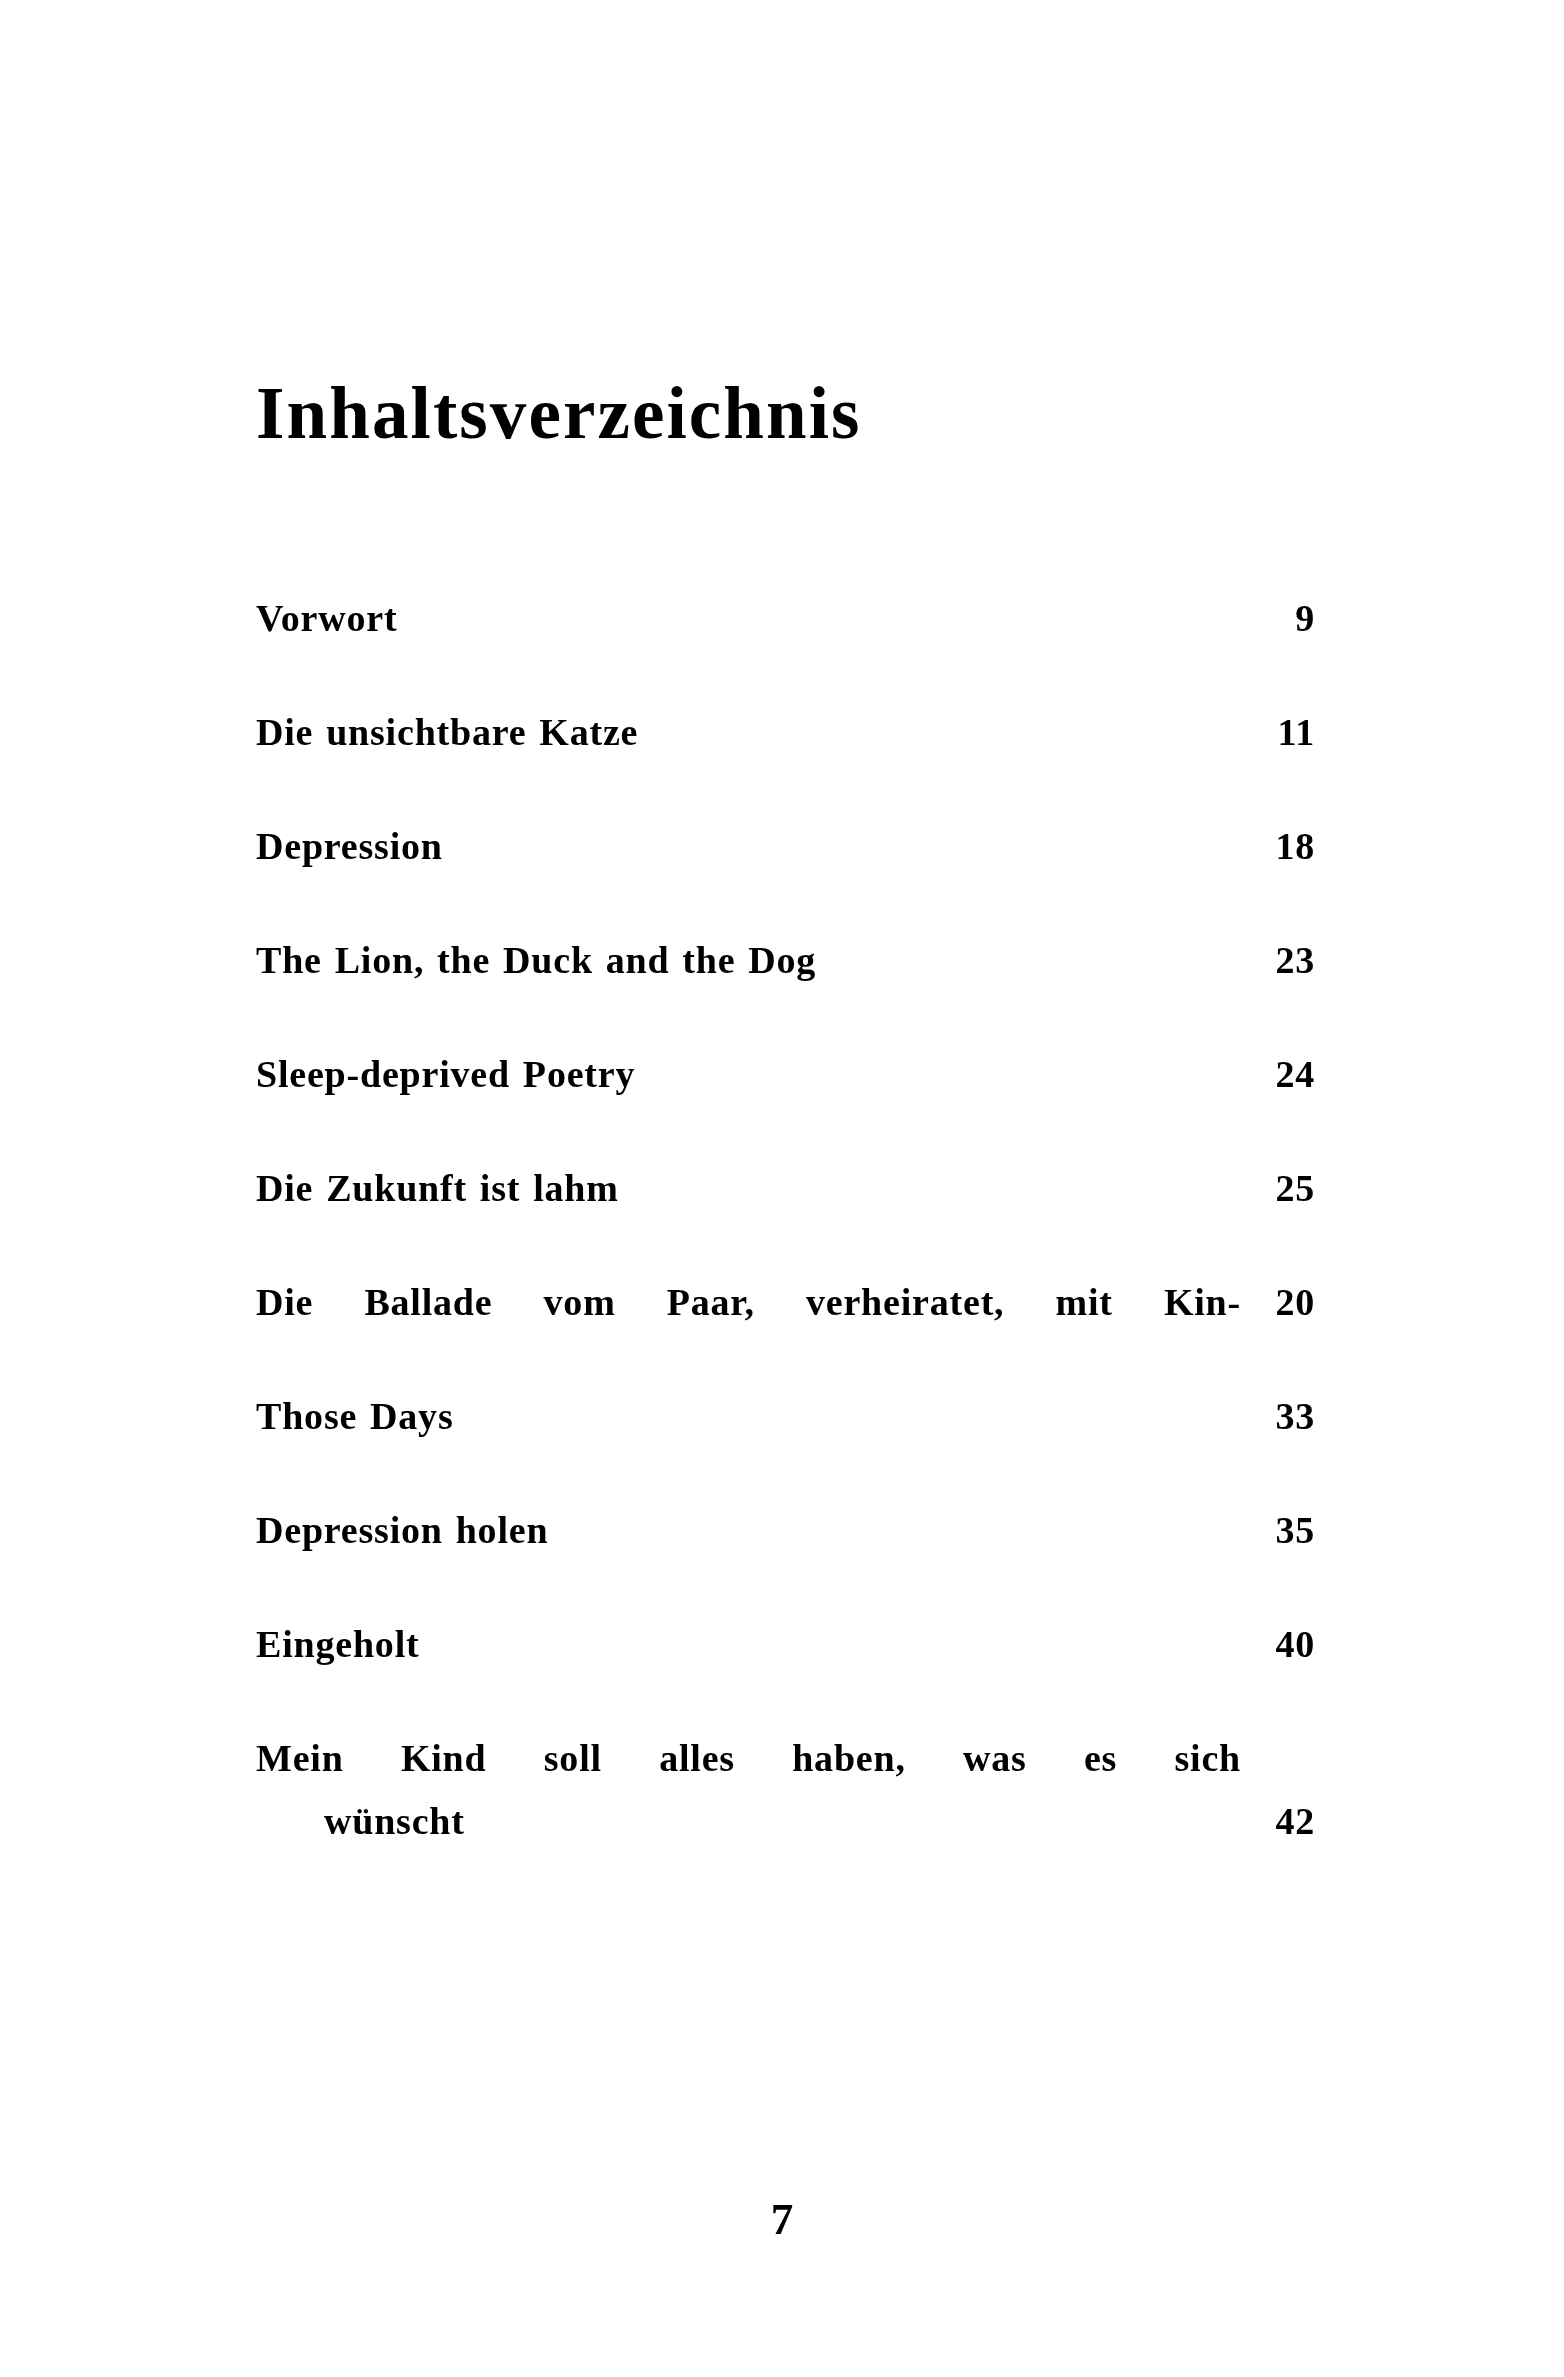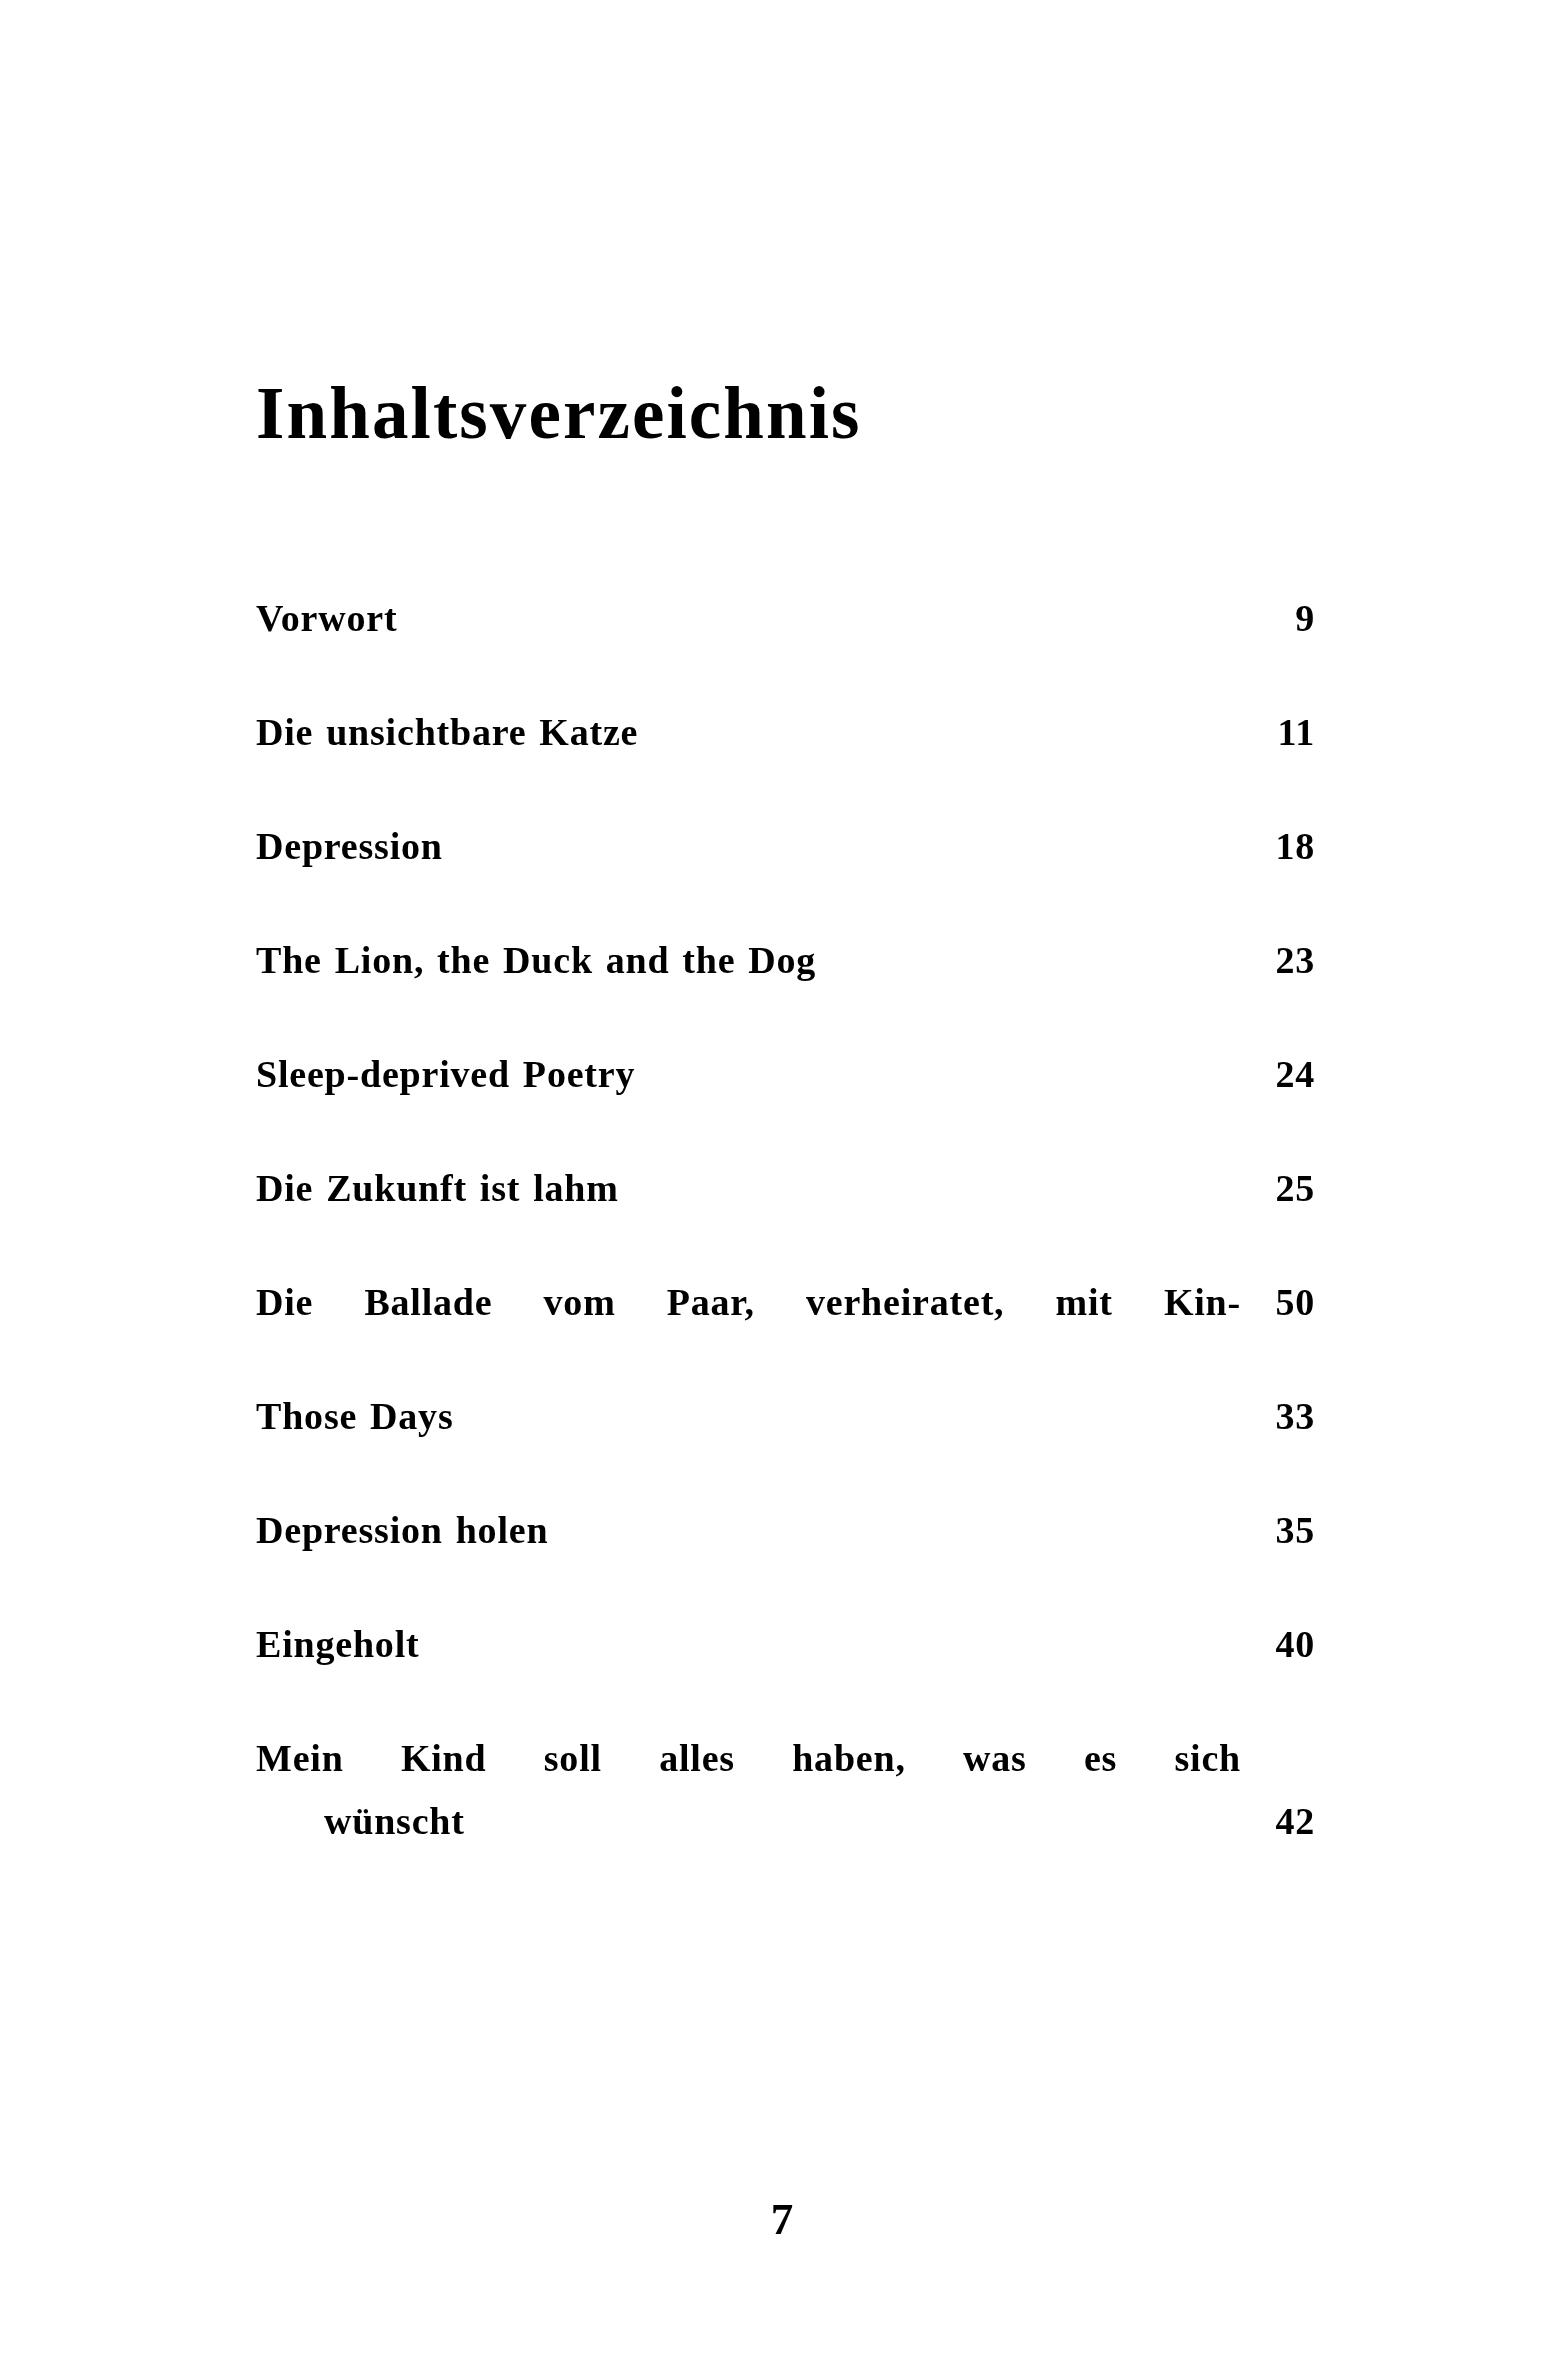--- a/index.html
+++ b/index.html
@@ -99,21 +99,21 @@
       <div class="entry">
     <span class="line">Sleep-deprived Poetry</span>
         <span class="num">24</span>
   </div>
       <div class="entry">
     <span class="line">Die Zukunft ist lahm</span>
         <span class="num">25</span>
   </div>
       <div class="entry">
     <span class="line justify">Die Ballade vom Paar, verheiratet, mit Kin-</span>
-        <span class="num">50</span>
+        <span class="num">20</span>
   </div>
       <div class="entry">
     <span class="line">Those Days</span>
         <span class="num">33</span>
   </div>
       <div class="entry">
     <span class="line">Depression holen</span>
         <span class="num">35</span>
   </div>
       <div class="entry">

